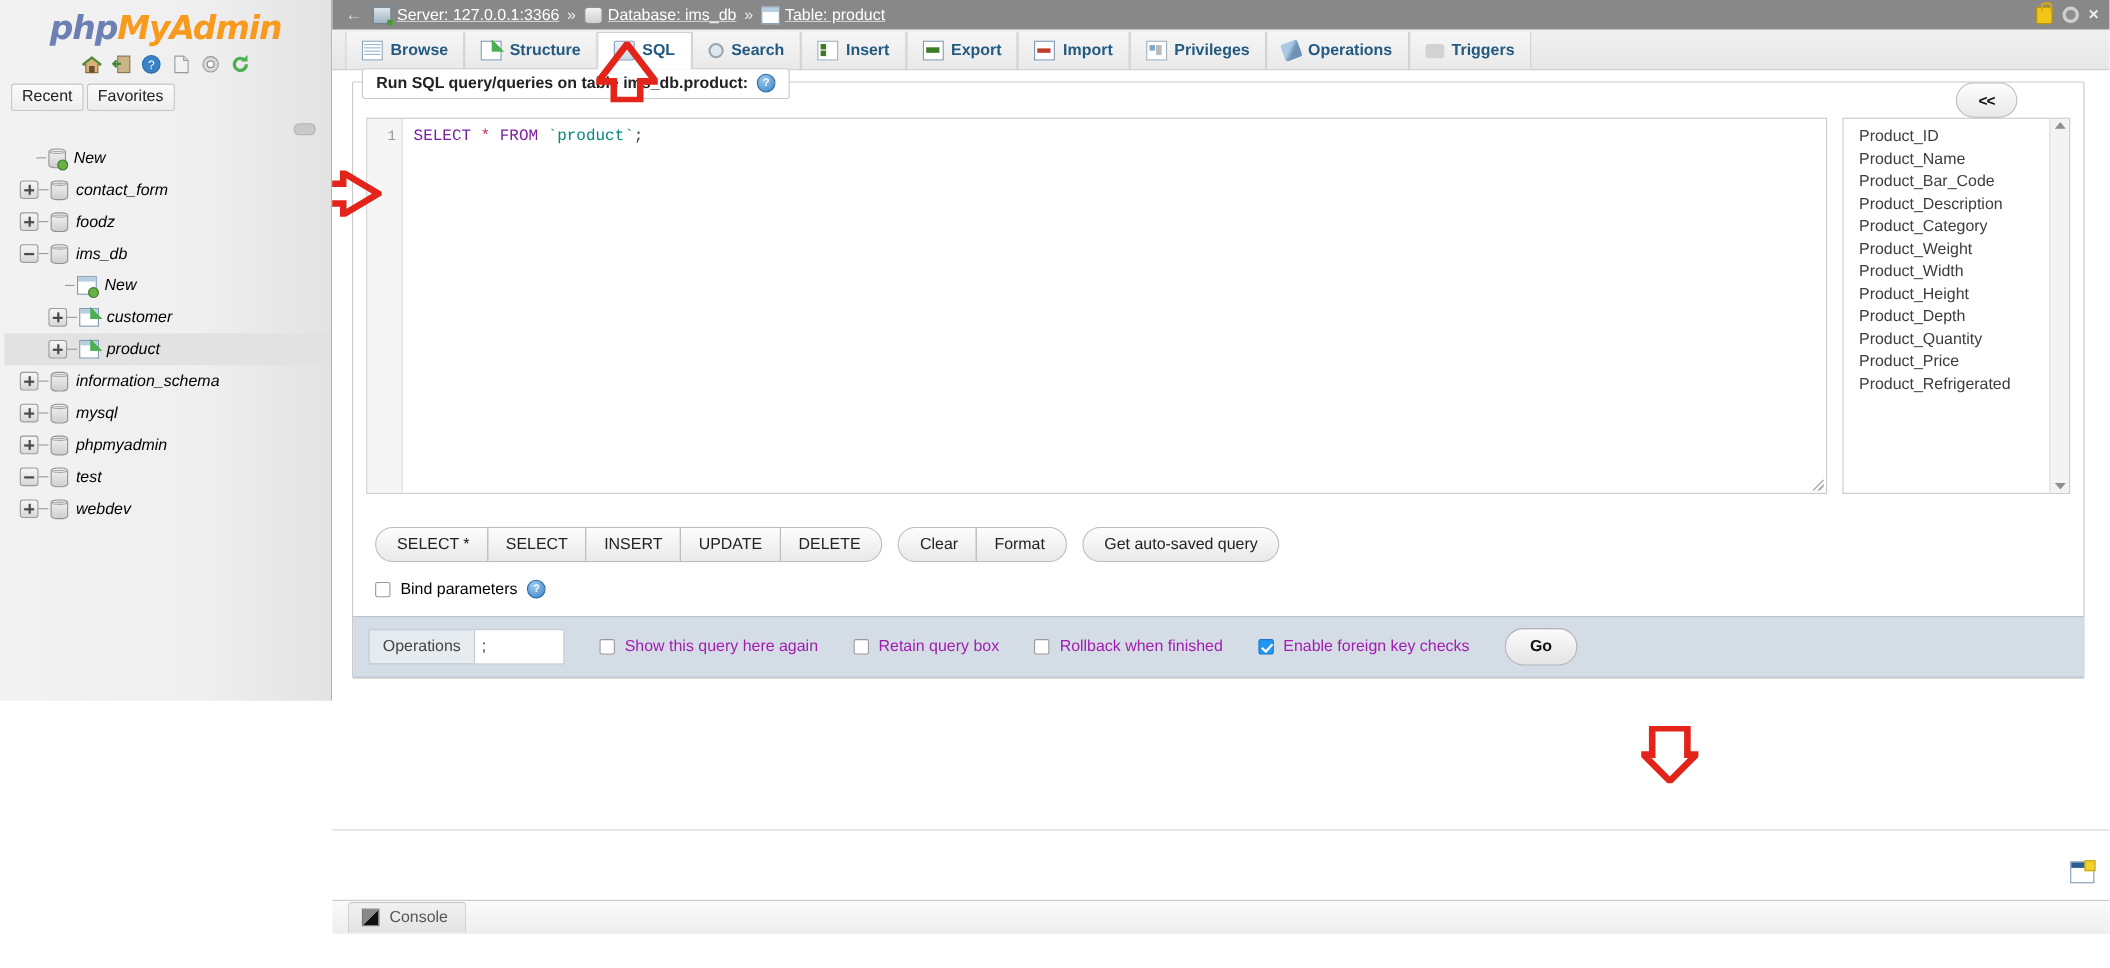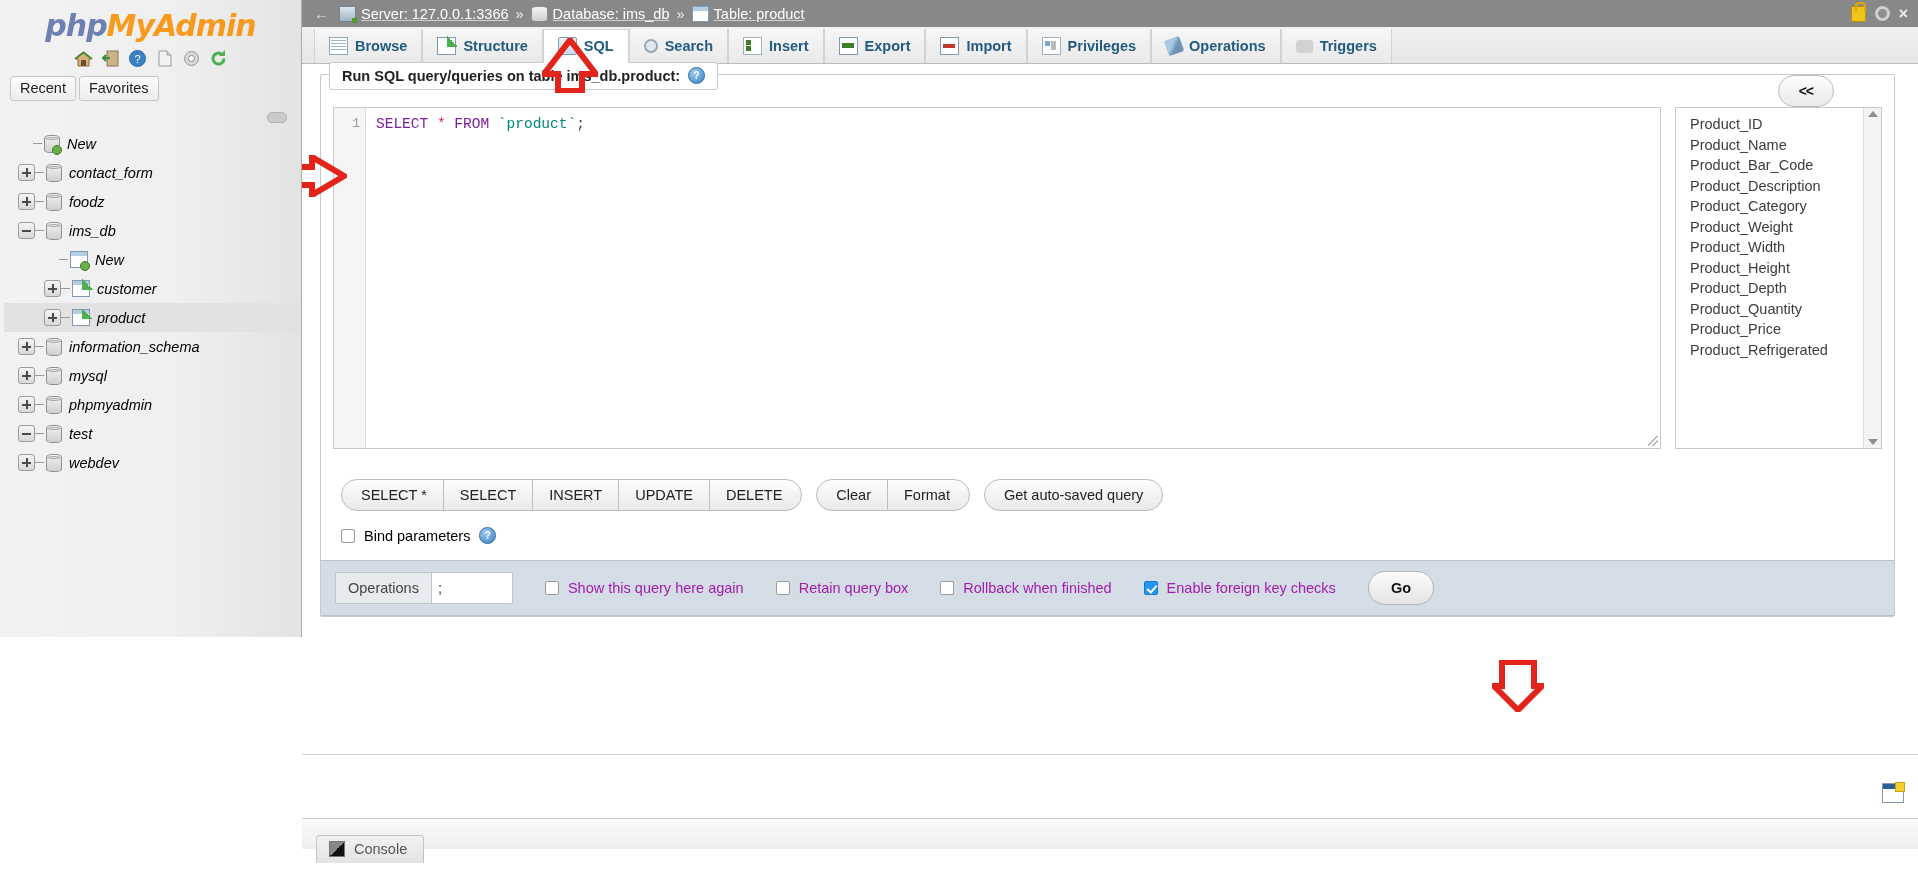--- a/index.html
+++ b/index.html
@@ -360,21 +360,21 @@
   .console-tab {
     display:inline-flex; align-items:flex-end; gap:9px;
     margin-left: 14px;
     border:1px solid #c4c4c4;
     border-bottom:none;
     background: linear-gradient(to bottom,#f2f2f2,#e3e3e3);
     border-radius: 4px 4px 0 0;
     padding: 5px 16px 6px 12px;
     font-size:14.5px; color:#555;
     cursor:pointer;
-    position:relative; top:16px;
+    position:relative; top:1px;
   }
   .console-ic { width:14px;height:14px;border:1px solid #777;background:linear-gradient(135deg,#888 50%,#111 50%);}
 
   
   .ann { position:absolute; z-index:40; pointer-events:none;}
   .ann svg { display:block; }
 </style>
 </head>
 <body>
 

